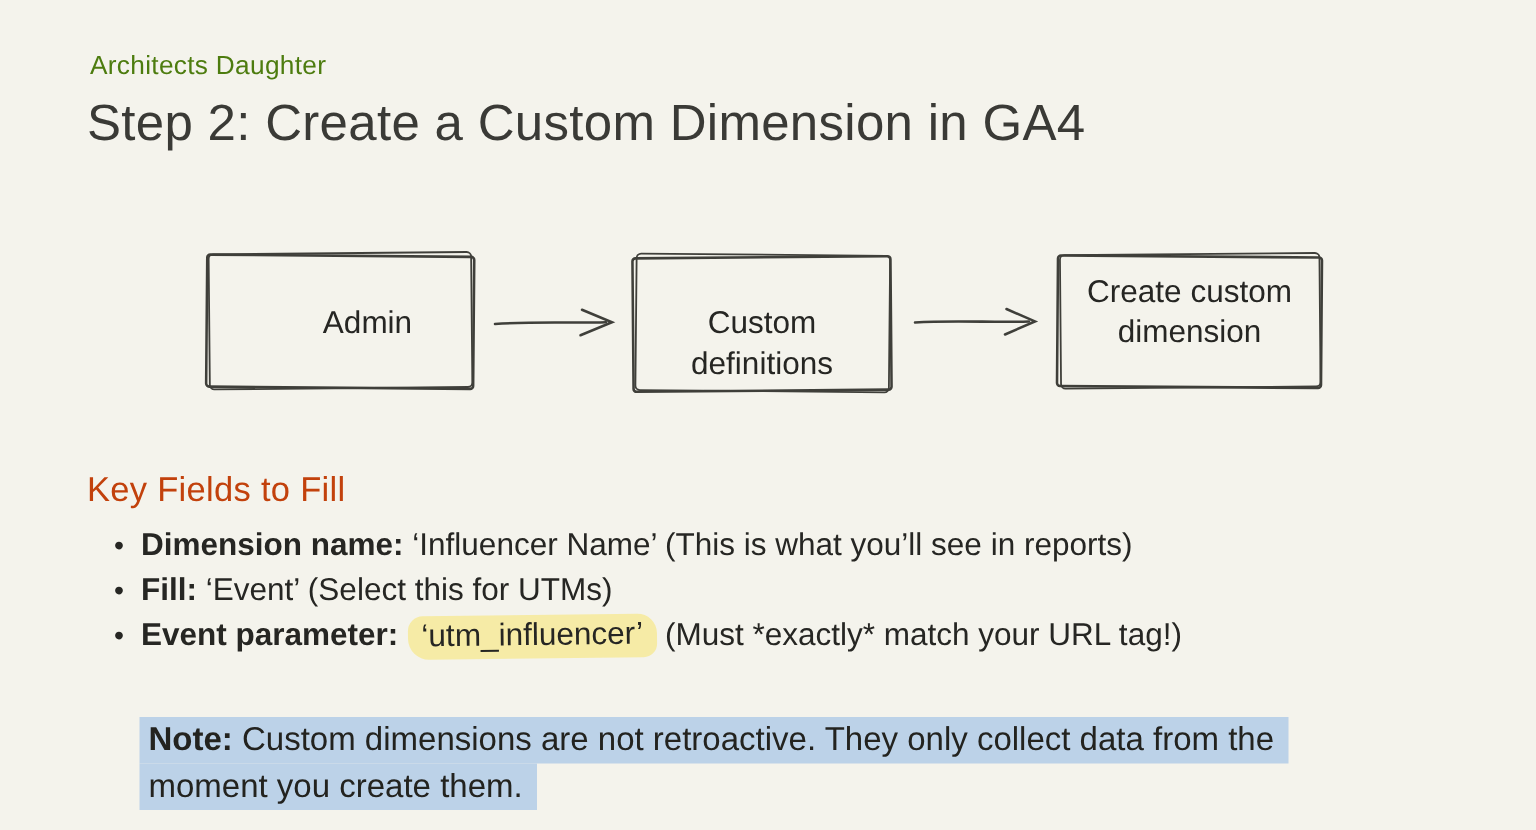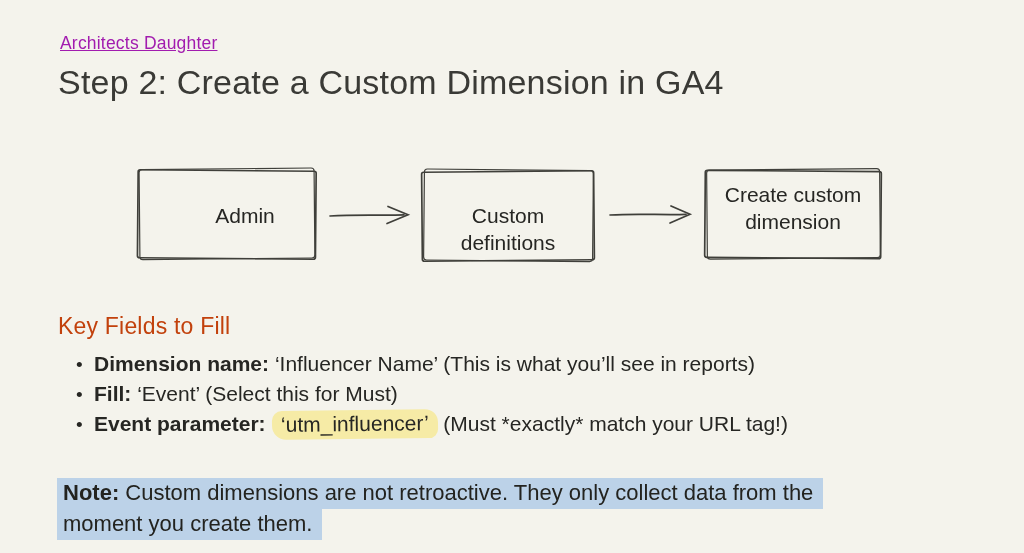--- a/index.html
+++ b/index.html
@@ -13,23 +13,22 @@
   .slide {
     position: relative;
     width: 1024px;
     height: 553px;
     background: #f4f3ec;
   }
   .font-label {
     position: absolute;
     left: 60px; top: 33px;
     font-size: 17.5px;
-    color: #a21caf;
+    color: #4d7c0f;
     letter-spacing: 0.2px;
-    text-decoration: underline;
   }
   .title {
     position: absolute;
     left: 58px; top: 63px;
     font-size: 34px;
     font-weight: 400;
     color: #3a3a36;
     letter-spacing: 0.2px;
     white-space: nowrap;
     text-align: right;
@@ -87,21 +86,21 @@
     line-height: 25px;
     transform: rotate(-0.7deg);
     color: #262623;
   }
   .note {
     position: absolute;
     left: 57px; top: 477px;
     font-size: 22px;
     color: #23231f;
   }
-  .note-line { line-height: 31px; height: 31px; }
+  .note-line { line-height: 31px; height: 31px; margin-left: 36px; }
   .hl-blue {
     display: inline-block;
     background: #bcd2e8;
     padding: 1px 10px 3px 6px;
     line-height: 27px;
   }
   .hl-blue b { font-weight: 700; }
 </style>
 </head>
 <body>
@@ -155,21 +154,21 @@
   <div class="key-fields">
     <div class="kf-heading">Key Fields to Fill</div>
 
     <div class="bullet">
       <span class="dot">•</span>
       <span class="bullet-text"><b>Dimension name:</b><span> ‘Influencer Name’ (This is what you’ll see in reports)</span></span>
     </div>
 
     <div class="bullet">
       <span class="dot">•</span>
-      <span class="bullet-text"><b>Fill:</b><span> ‘Event’ (Select this for Must)</span></span>
+      <span class="bullet-text"><b>Fill:</b><span> ‘Event’ (Select this for UTMs)</span></span>
     </div>
 
     <div class="bullet">
       <span class="dot">•</span>
       <span class="bullet-text"><b>Event parameter:</b><span class="hl-yellow">‘utm_influencer’</span><span> (Must *exactly* match your URL tag!)</span></span>
     </div>
   </div>
 
   <div class="note">
     <div class="note-line"><span class="hl-blue"><b>Note:</b><span> Custom dimensions are not retroactive. They only collect data from the</span></span></div>

